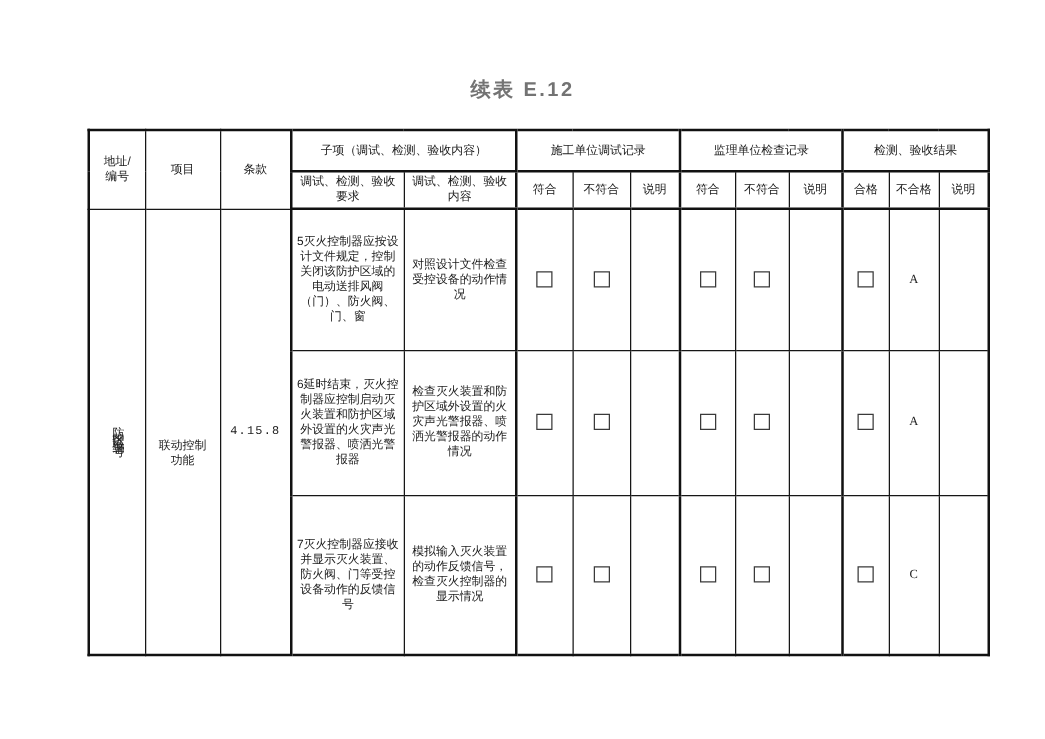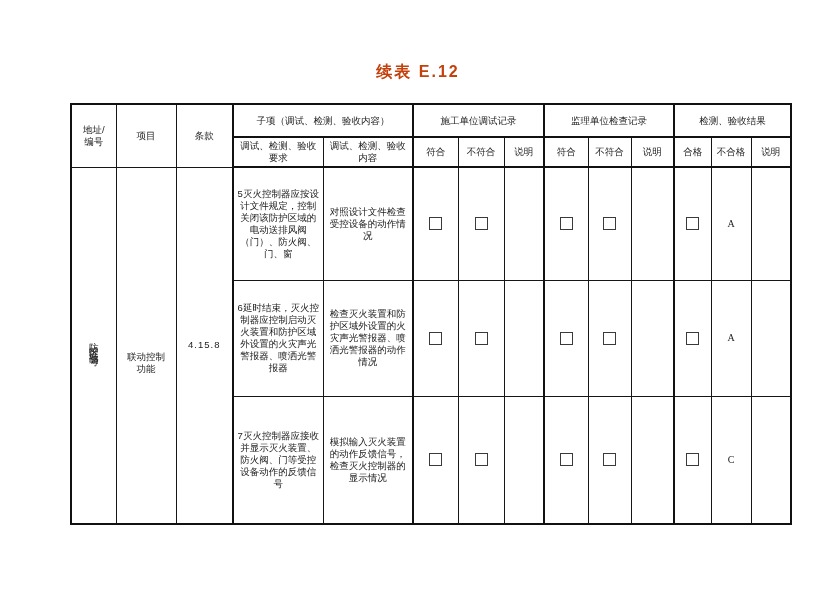--- a/index.html
+++ b/index.html
@@ -10,21 +10,21 @@
     font-family: "Liberation Sans", sans-serif;
     color: #1a1a1a;
   }
   .page-title {
     position: absolute;
     top: 62px; left: 0; width: 836px;
     text-align: center;
     font-size: 16px;
     font-weight: bold;
     letter-spacing: 2px;
-    color: #c2410c;
+    color: #737373;
   }
   table.form {
     position: absolute;
     left: 70px; top: 103px;
     width: 720px;
     border-collapse: collapse;
     table-layout: fixed;
   }
   table.form th, table.form td {
     border: 1px solid #161616;
@@ -39,37 +39,37 @@
   }
   
   table.form { border: 2px solid #111; }
   .bl2 { border-left-width: 2px !important; border-left-color: #111 !important; border-radius: 12px; }
   tr.hdr2 th { border-bottom-width: 2px; border-bottom-color: #111; }
   tr.hdr1 th.span2 { border-bottom-width: 2px; border-bottom-color: #111; }
 
   .wrapbox { display: inline-block; word-break: break-all; line-height: 12px; }
   .w30 { width: 30px; }
   .w42 { width: 42px; margin-top: 35px; }
-  .w78 { width: 78px; }
+  .w78 { width: 78px; font-family: Liberation Mono, monospace; }
 
   td.text-cell {
     text-align: left;
     padding: 3px 3px;
     word-break: break-all;
     font-size: 9.4px;
     line-height: 11.8px;
   }
   .vertical-text {
     writing-mode: vertical-rl;
     text-orientation: upright;
     letter-spacing: 3px;
     display: inline-block;
     line-height: 14px;
   }
-  .clause-cell { letter-spacing: 1px; }
+  .clause-cell { letter-spacing: 1px; font-family: Liberation Mono, monospace; }
   .cb {
     display: inline-block;
     width: 13px; height: 13px;
     border: 1px solid #3a3a3a;
     background: #fff;
     vertical-align: middle;
     cursor: pointer;
   }
   .grade {
     font-family: "Liberation Serif", serif;

